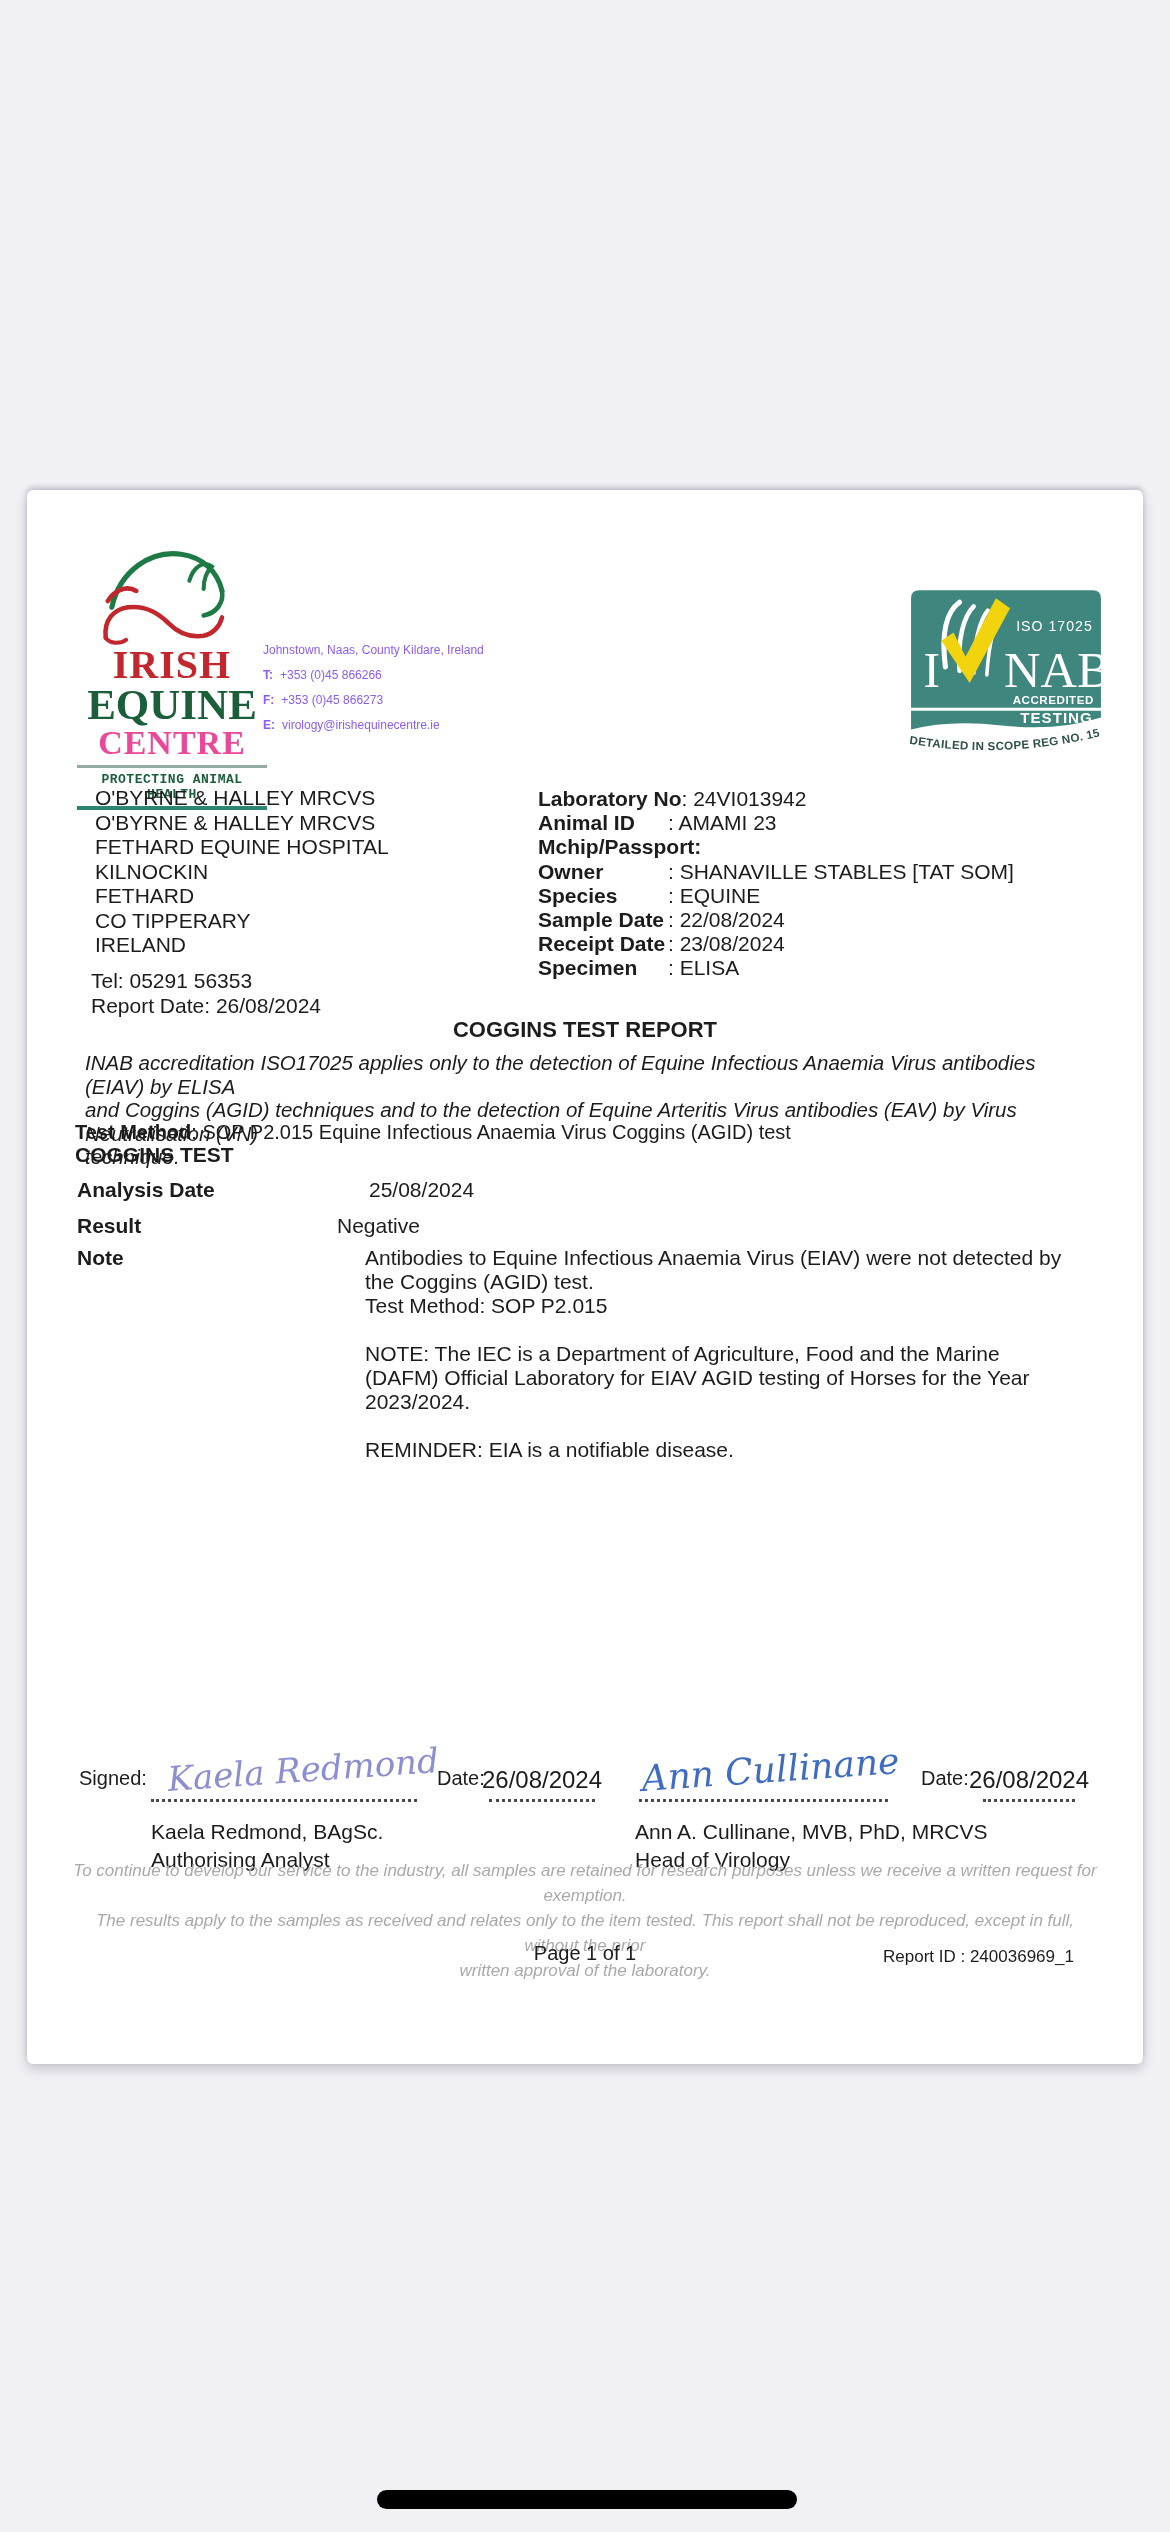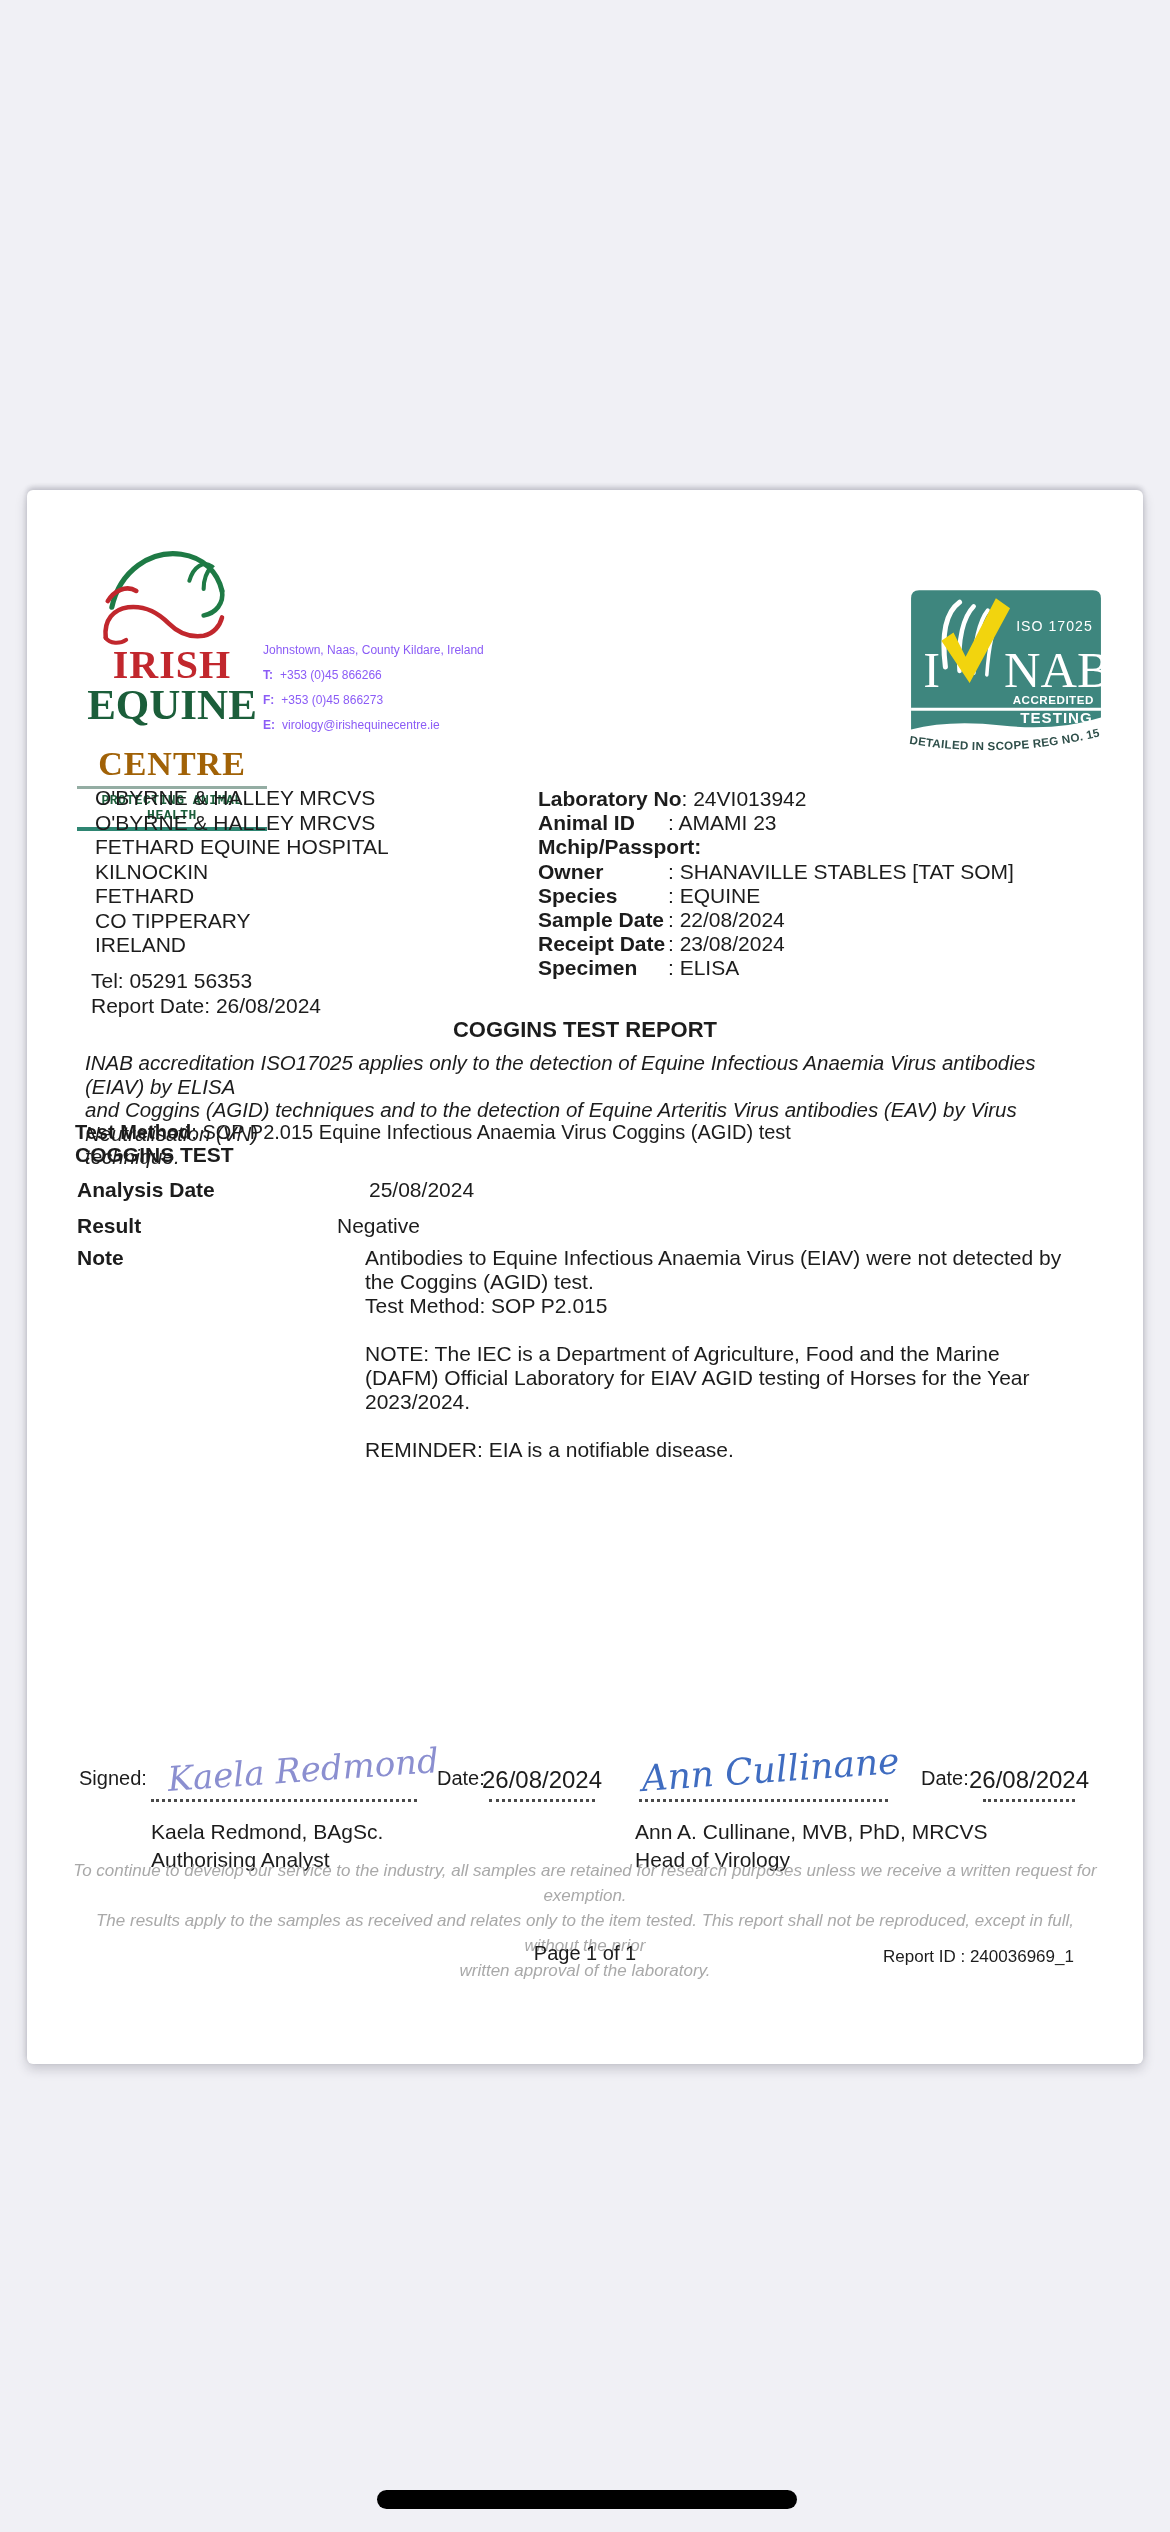--- a/index.html
+++ b/index.html
@@ -13,21 +13,21 @@
     position:absolute; left:27px; top:490px; width:1116px; height:1574px;
     background:#ffffff; border-radius:6px;
     box-shadow:0 -3px 5px rgba(40,40,60,.20), 0 5px 12px rgba(40,40,60,.22);
   }
   .abs { position:absolute; }
 
   
   .logo-text { left:50px; top:156px; width:190px; text-align:center; font-family:"Liberation Serif", serif; font-weight:bold; }
   .logo-irish  { font-size:40px; line-height:38px; letter-spacing:1px; color:#c1272d; }
   .logo-equine { font-size:43px; line-height:41px; color:#1b5e3a; }
-  .logo-centre { font-size:34px; line-height:35px; letter-spacing:1px; color:#a16207;margin-top:21px; }
+  .logo-centre { font-size:34px; line-height:35px; letter-spacing:1px; color:#ec4899; }
   .logo-rule-top { border-top:3px solid #94ada3; margin:5px 0 4px; }
   .logo-tagline { font-family:Liberation Mono, monospace; font-weight:bold; font-size:13px; letter-spacing:.5px; color:#1b5e3a; }
   .logo-rule-bottom { border-top:4px solid #2e8572; margin-top:4px; }
 
   
   .contact { left:236px; top:148px; font-size:12px; line-height:25px; color:#8b5cf6; }
   .contact b { font-weight:bold; }
   .contact-val { margin-left:7px; }
 
   

